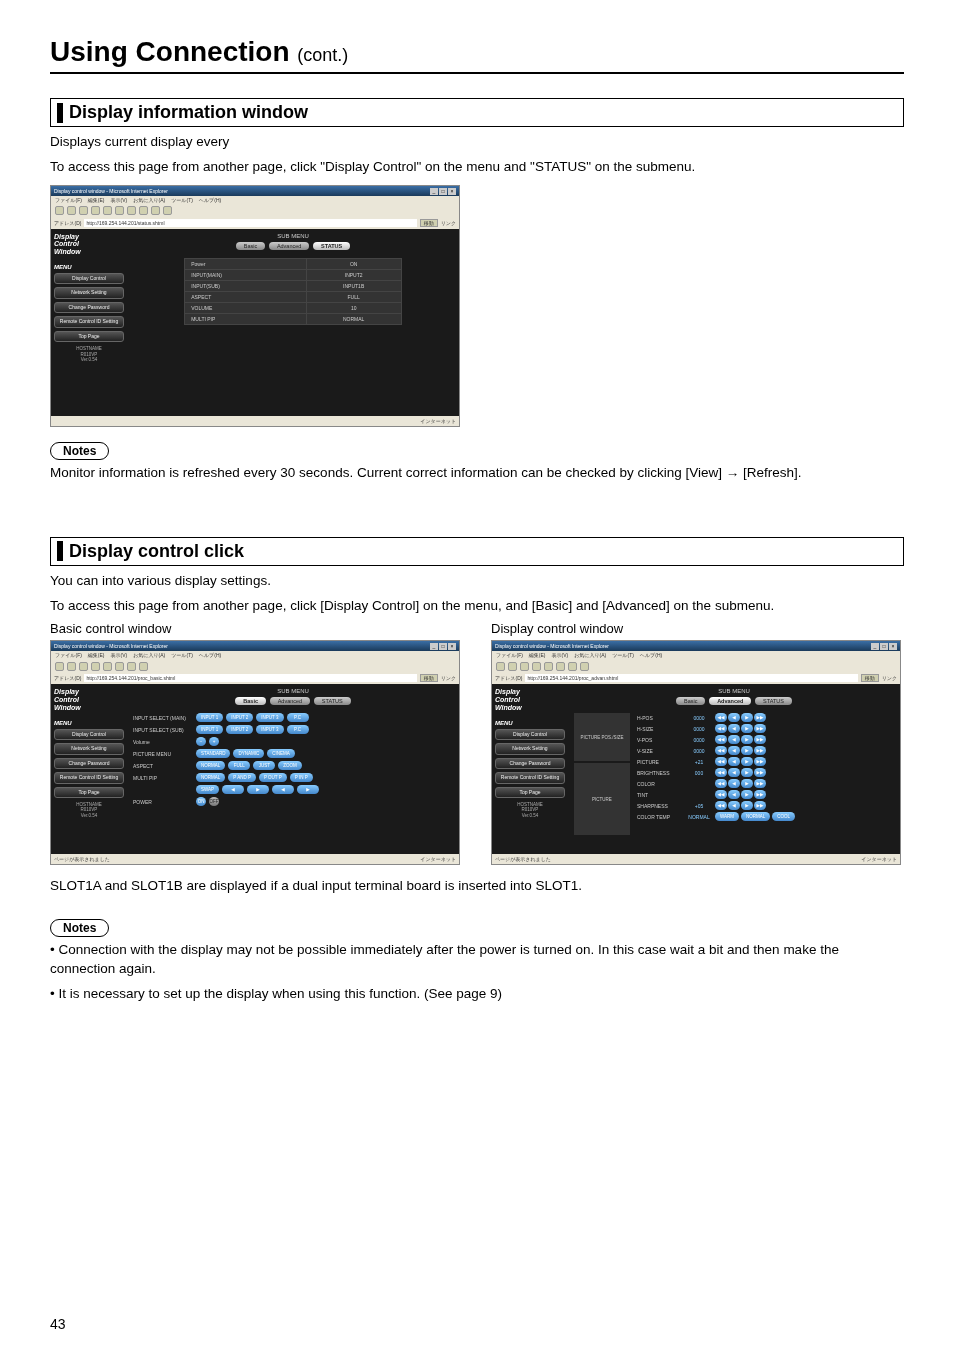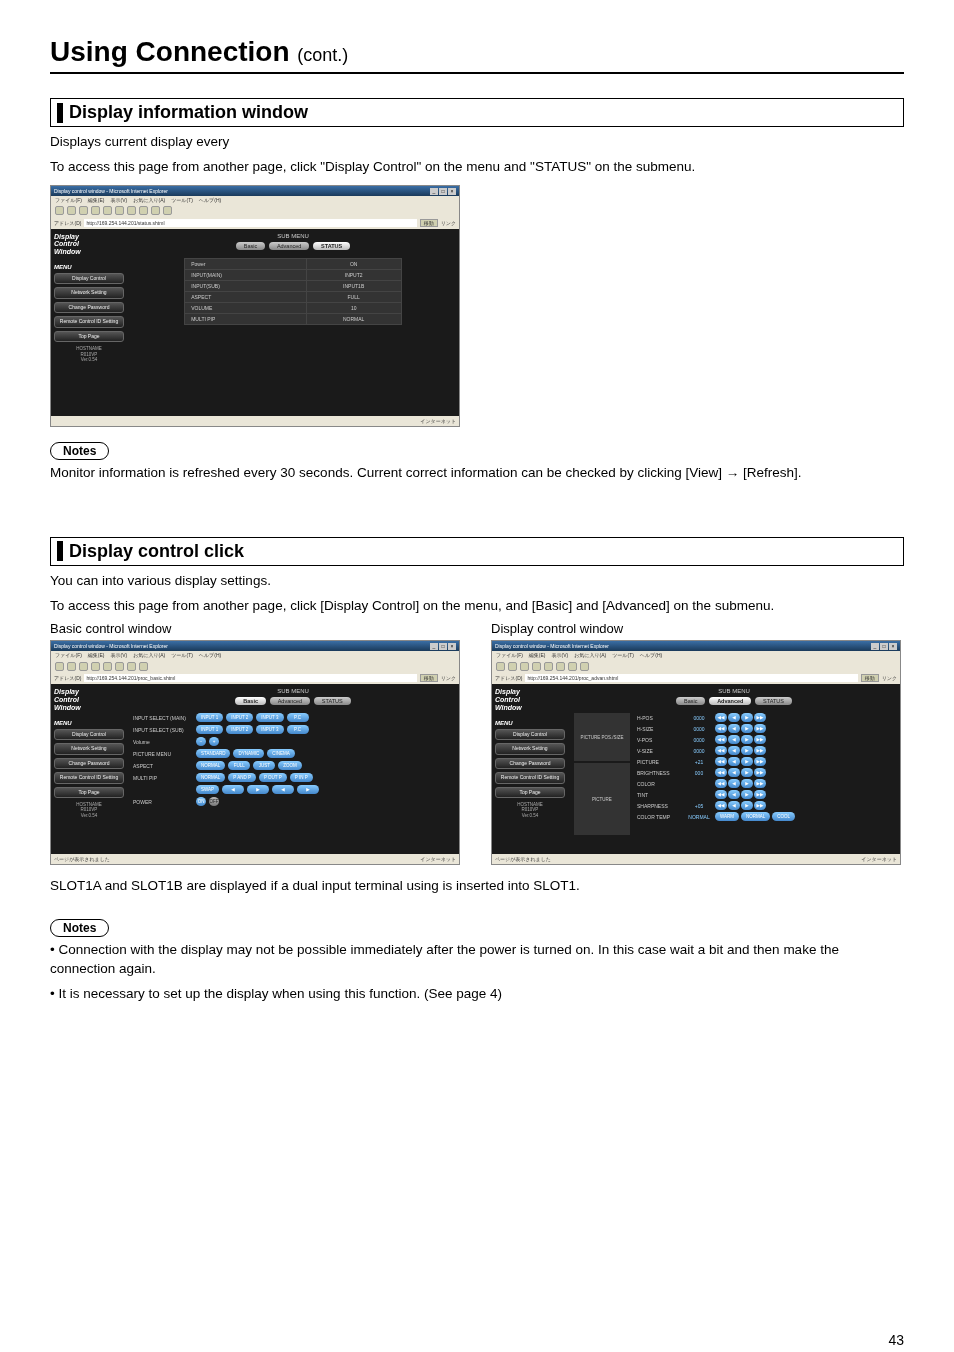--- a/index.html
+++ b/index.html
@@ -54,23 +54,23 @@
     display: inline-block;
     border: 1px solid #000;
     border-radius: 10px;
     padding: 1px 12px;
     font-size: 12px;
     font-weight: bold;
     margin-bottom: 4px;
   }
   .page-num {
     position: absolute;
-    bottom: 4px;
+    bottom: 20px;
     width: 854px;
-    text-align: right;
+    text-align: left;
     font-size: 14px;
   }
 
   
   .ie-window {
     background: #1a1a1a;
     border: 1px solid #888;
     font-size: 6px;
     color: #ccc;
     position: relative;
@@ -730,23 +730,23 @@
       </div>
       <div class="ie-statusbar">
         <span>ページが表示されました</span>
         <span>インターネット</span>
       </div>
     </div>
   </div>
 </div>
 
 <div style="height:12px"></div>
-<div class="body-text">SLOT1A and SLOT1B are displayed if a dual input terminal using is inserted into SLOT1.</div>
+<div class="body-text">SLOT1A and SLOT1B are displayed if a dual input terminal board is inserted into SLOT1.</div>
 
 <div style="height:16px"></div>
 <span class="note-label">Notes</span>
 <div class="body-text">• Connection with the display may not be possible immediately after the power is turned on. In this case wait a bit and then make the connection again.</div>
-<div class="body-text">• It is necessary to set up the display when using this function. (See page 4)</div>
+<div class="body-text">• It is necessary to set up the display when using this function. (See page 9)</div>
 
 <div class="page-num">43</div>
 
 
 
 
 </body></html>

